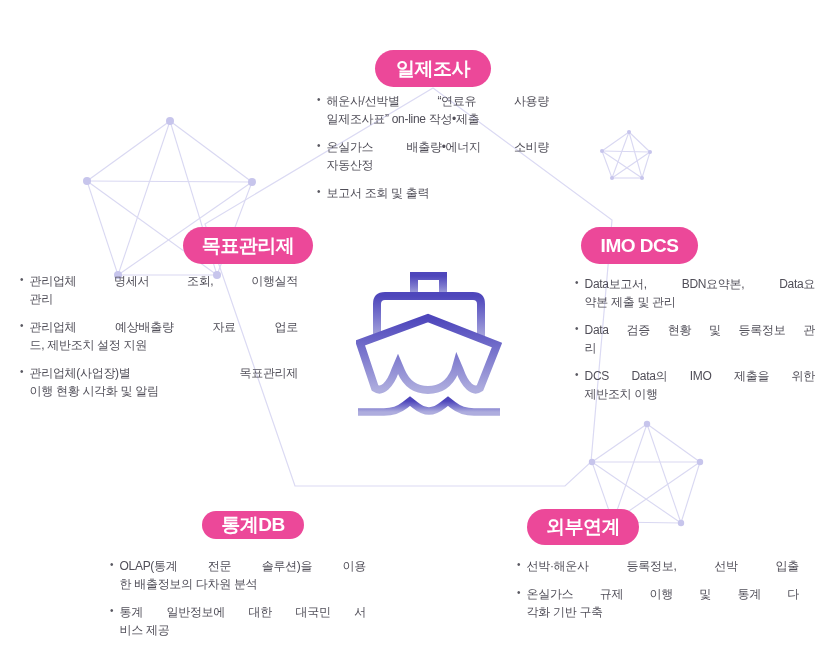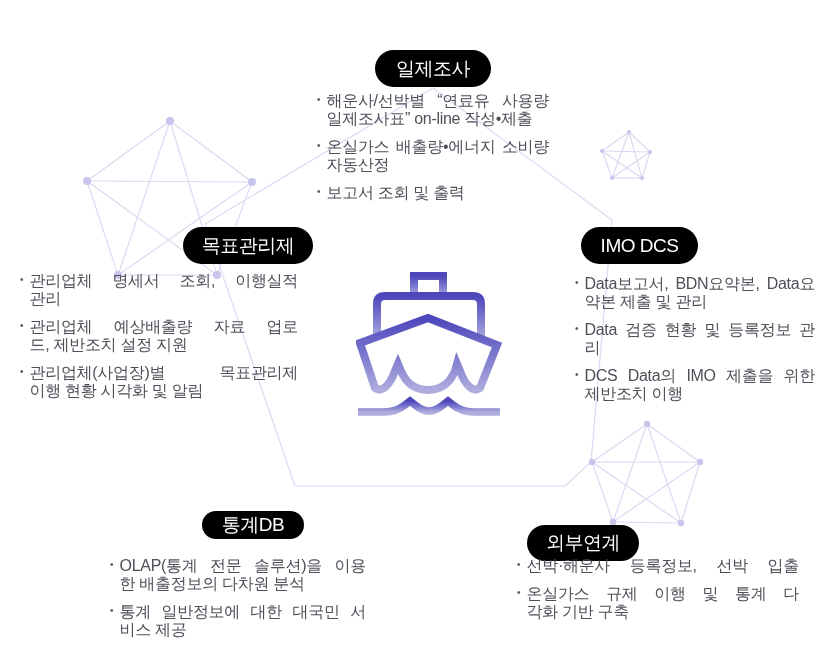--- a/index.html
+++ b/index.html
@@ -16,48 +16,48 @@
   .k5 line{stroke:#d9d8f2;stroke-width:1.1;}
   .k5 circle{fill:#c7c5ec;}
   
   svg.ship{position:absolute;left:356px;top:263px;width:146px;height:158px;}
   .ship path{fill:none;stroke:url(#shipGrad);stroke-width:8;stroke-linejoin:miter;stroke-linecap:butt;}
   .ship path.wave{stroke-width:7.5;}
   
   .badge{
     position:absolute;
     display:flex;align-items:center;justify-content:center;
-    background:#000000;color:#ffffff;
+    background:#ec4899;color:#ffffff;
     border-radius:19px;
-    font-size:19px;font-weight:400;letter-spacing:-0.5px;
+    font-size:19px;font-weight:700;letter-spacing:-0.5px;
     white-space:nowrap;
   }
   #badge-survey  {left:375px;top:50px; width:116px;height:37px;}
   #badge-target  {left:183px;top:227px;width:130px;height:37px;text-align:center;}
   #badge-imo     {left:581px;top:227px;width:117px;height:37px;}
   #badge-stats   {left:202px;top:511px;width:102px;height:28px;}
-  #badge-external{left:527px;top:525px;width:112px;height:36px;}
+  #badge-external{left:527px;top:509px;width:112px;height:36px;}
   
   .tblock{position:absolute;}
   #text-survey  {left:317px;top:92px; width:232px;}
   #text-target  {left:20px; top:272px;width:278px;}
   #text-imo     {left:575px;top:275px;width:240px;}
   #text-stats   {left:110px;top:557px;width:256px;}
   #text-external{left:517px;top:557px;width:282px;}
   .b{display:flex;margin:0 0 10px 0;}
   .b::before{
     content:"\2022";
     flex:0 0 auto;
     font-size:10px;line-height:18px;
     margin-right:6px;transform:translateY(-1px);
     color:#5a5962;
   }
   .lines{flex:1;min-width:0;}
   .ln{
-    font-size:16px;line-height:18px;
+    font-size:12px;line-height:18px;
     color:#504e58;font-weight:500;letter-spacing:-0.3px;
   }
   .jl{text-align:justify;text-align-last:justify;}
 </style>
 </head>
 <body>
 
 <div class="stage">
 
   <svg class="bg" viewBox="0 0 830 662" aria-hidden="true">

